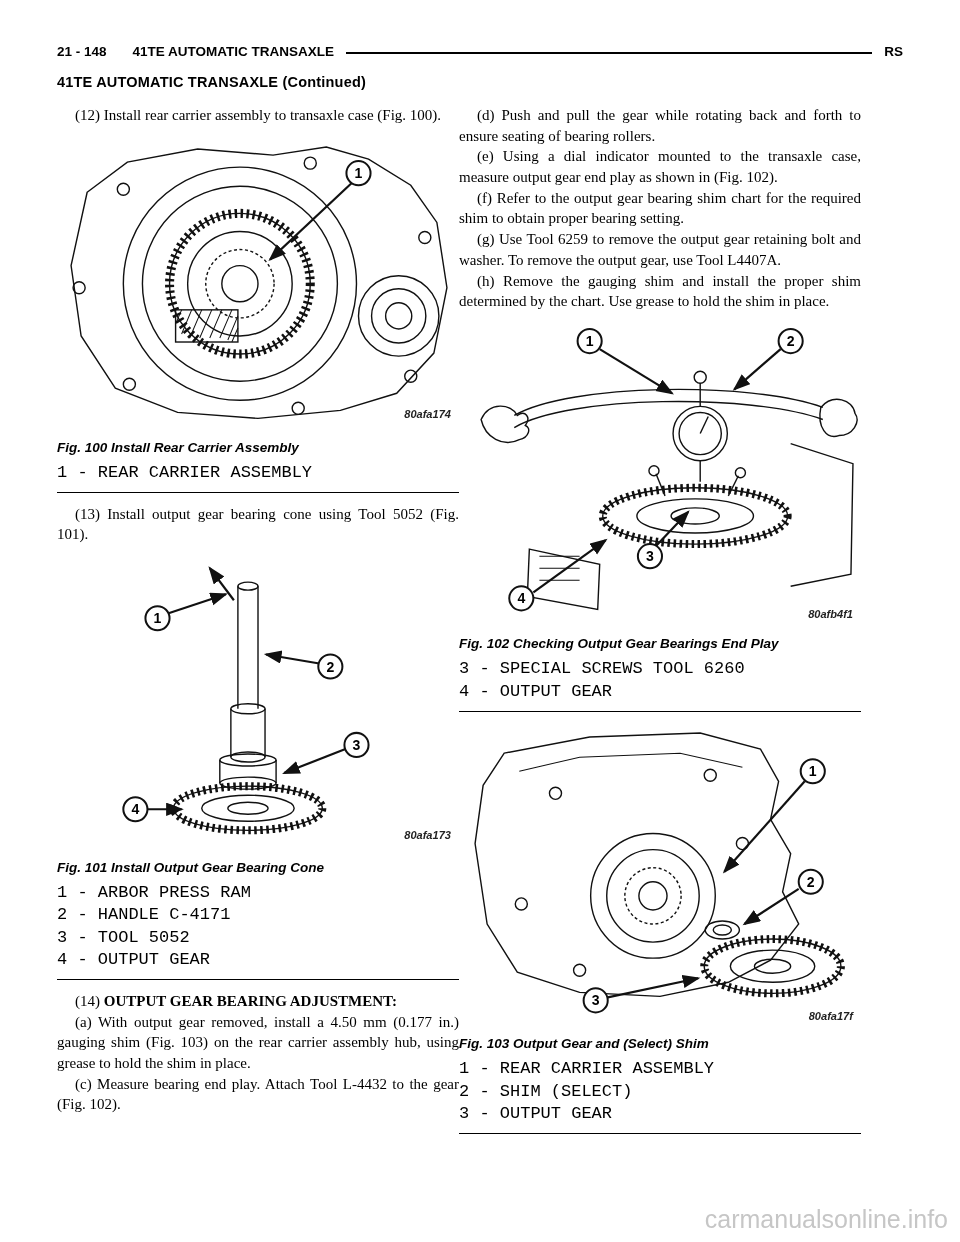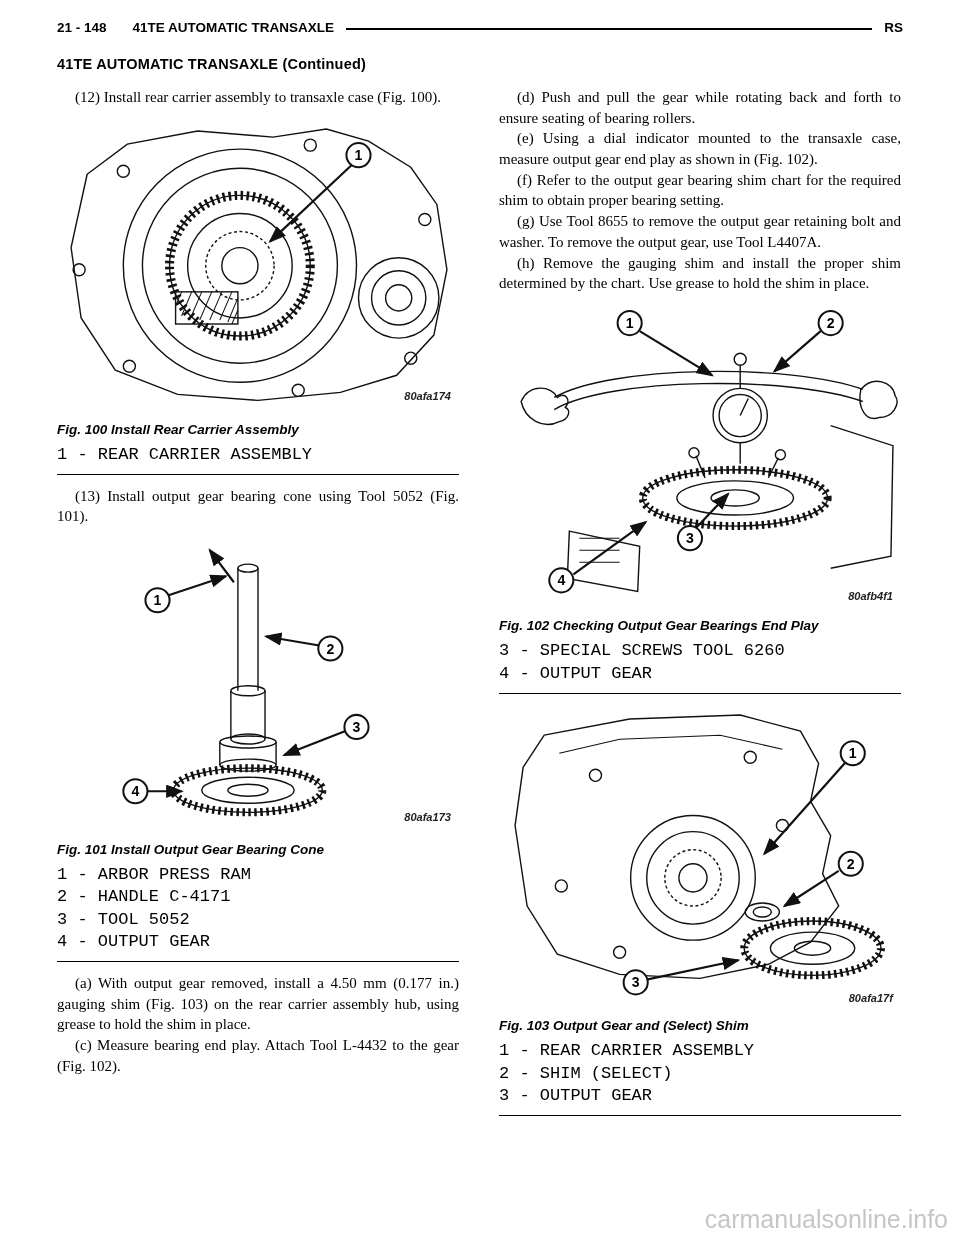--- a/index.html
+++ b/index.html
@@ -1,37 +1,37 @@
 <!DOCTYPE html>
 <html><head>
 <meta charset="utf-8">
 <style>
   * { margin:0; padding:0; box-sizing:border-box; }
   html,body { background:#ffffff; }
   body {
     width:960px; height:1242px; position:relative; overflow:hidden;
     font-family:"Liberation Serif", serif; color:#000;
   }
-  .page { position:absolute; inset:0; padding:20px 57px 0 57px; }
+  .page { position:absolute; inset:0; padding:44px 57px 0 57px; }
 
   
   .page-header {
     display:flex; align-items:center;
     font-family:"Liberation Sans", sans-serif; font-weight:bold; font-size:13.5px;
     white-space:nowrap;
   }
   .hdr-left { margin-right:26px; }
   .hdr-rule { flex:1; height:0; border-top:2px solid #000; margin:0 12px; position:relative; top:1px; }
   h1.continued {
     font-family:"Liberation Sans", sans-serif; font-weight:bold; font-size:14.5px;
-    margin-top:21px; letter-spacing:0.2px;
-  }
-
-  
-  .columns { display:flex; gap:40px; margin-top:15px; }
+    margin-top:15px; letter-spacing:0.2px;
+  }
+
+  
+  .columns { display:flex; margin-top:15px; }
   .col { width:402px; }
 
   
   p.body {
     font-size:15px; line-height:1.38; text-align:justify; text-indent:18px;
   }
   p.body .b { font-weight:bold; }
 
   
   figure.fig { margin:11px 0 0 0; }
@@ -170,31 +170,32 @@
         <figcaption>Fig. 101 Install Output Gear Bearing Cone</figcaption>
         <div class="legend">
           <div>1 - ARBOR PRESS RAM</div>
           <div>2 - HANDLE C-4171</div>
           <div>3 - TOOL 5052</div>
           <div>4 - OUTPUT GEAR</div>
         </div>
         <hr class="sep">
       </figure>
 
+      <p class="body"><span>(14)</span> <span class="b">OUTPUT GEAR BEARING ADJUSTMENT:</span></p>
       <p class="body">(a) With output gear removed, install a 4.50 mm (0.177 in.) gauging shim (Fig. 103) on the rear carrier assembly hub, using grease to hold the shim in place.</p>
       <p class="body">(c) Measure bearing end play. Attach Tool L-4432 to the gear (Fig. 102).</p>
 
     </div>
 
     <div class="col">
 
       <p class="body">(d) Push and pull the gear while rotating back and forth to ensure seating of bearing rollers.</p>
       <p class="body">(e) Using a dial indicator mounted to the transaxle case, measure output gear end play as shown in (Fig. 102).</p>
       <p class="body">(f) Refer to the output gear bearing shim chart for the required shim to obtain proper bearing setting.</p>
-      <p class="body">(g) Use Tool 8655 to remove the output gear retaining bolt and washer. To remove the output gear, use Tool L4407A.</p>
+      <p class="body">(g) Use Tool 6259 to remove the output gear retaining bolt and washer. To remove the output gear, use Tool L4407A.</p>
       <p class="body">(h) Remove the gauging shim and install the proper shim determined by the chart. Use grease to hold the shim in place.</p>
 
       <figure class="fig">
         <svg class="art" viewBox="0 0 400 300">
           <defs>
             <marker id="ah102" markerWidth="9" markerHeight="9" refX="7" refY="3" orient="auto">
               <path d="M0,0 L8,3 L0,6 Z" fill="#111"></path>
             </marker>
           </defs>
           <g fill="none" stroke="#111" stroke-width="1.4">

